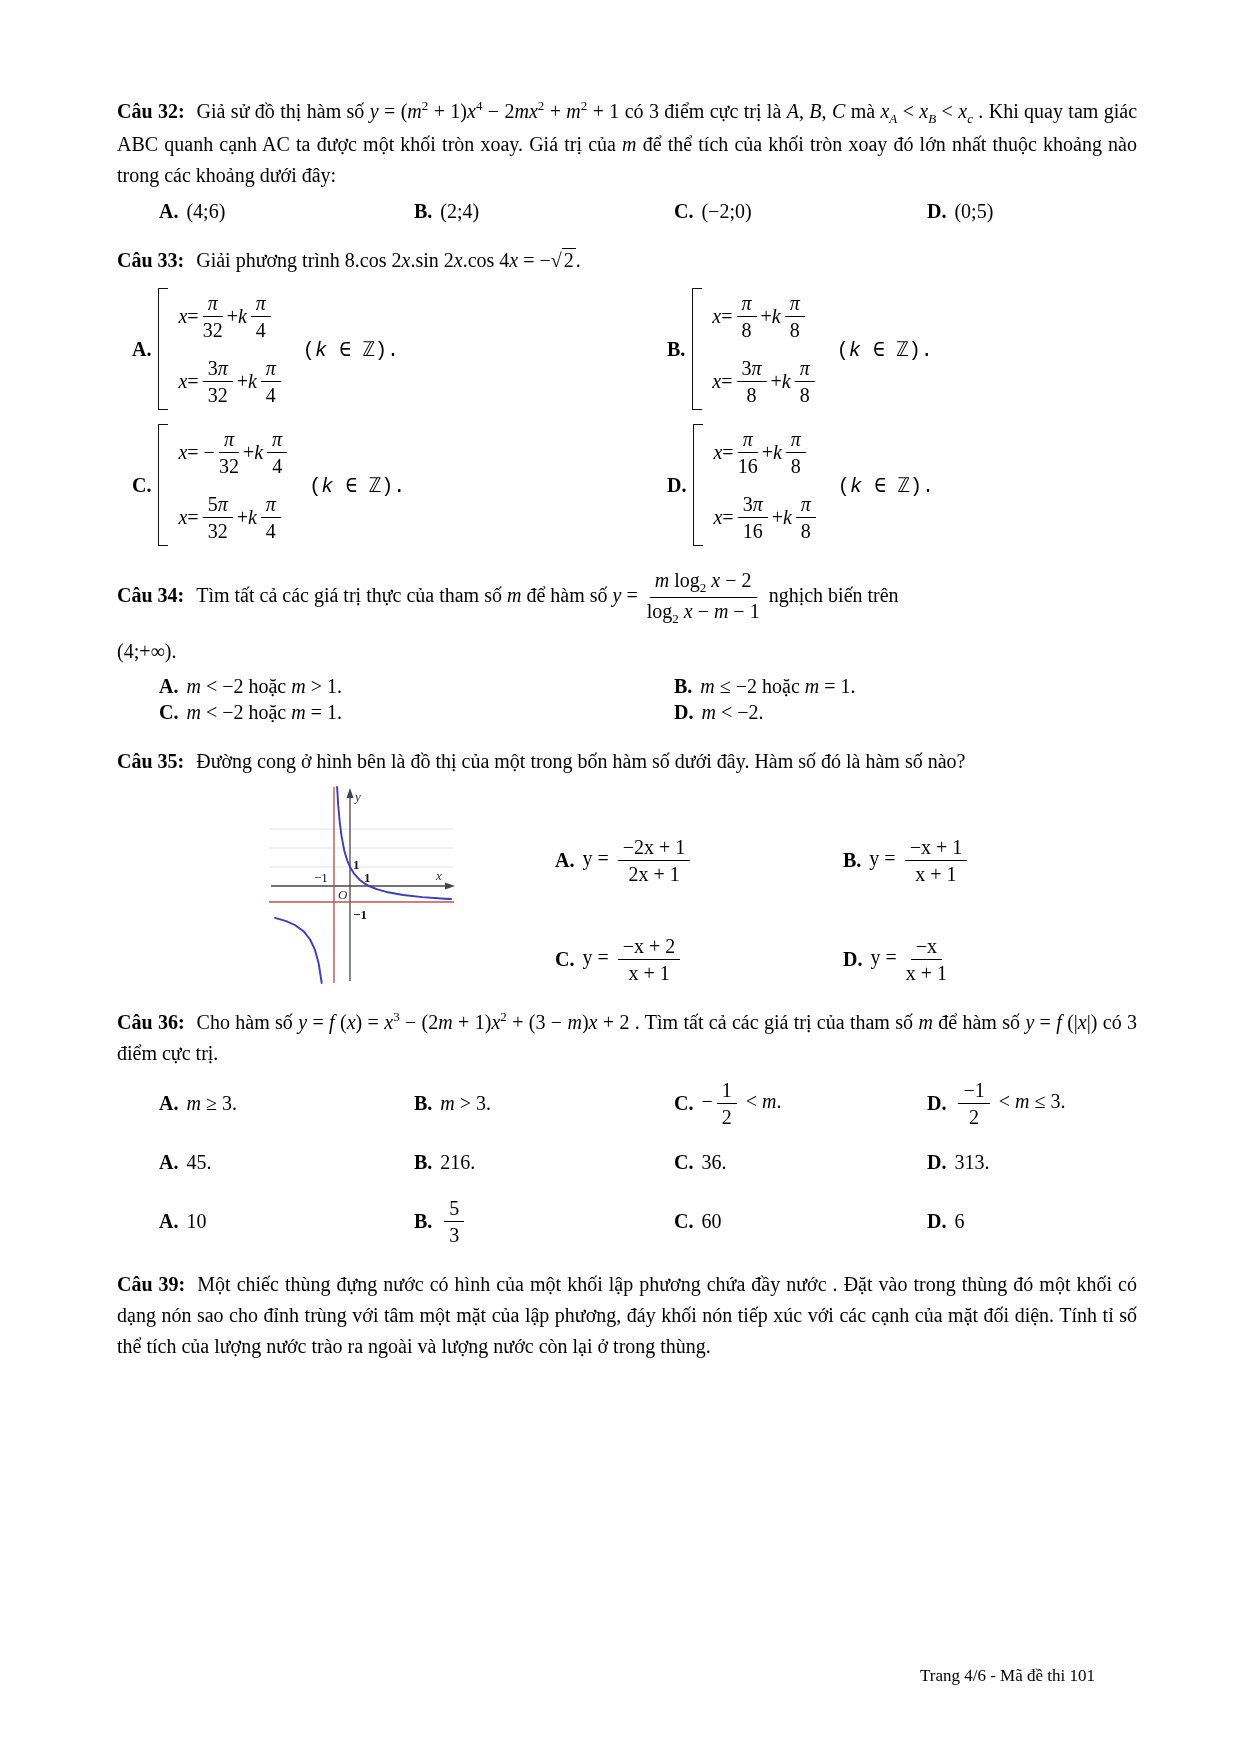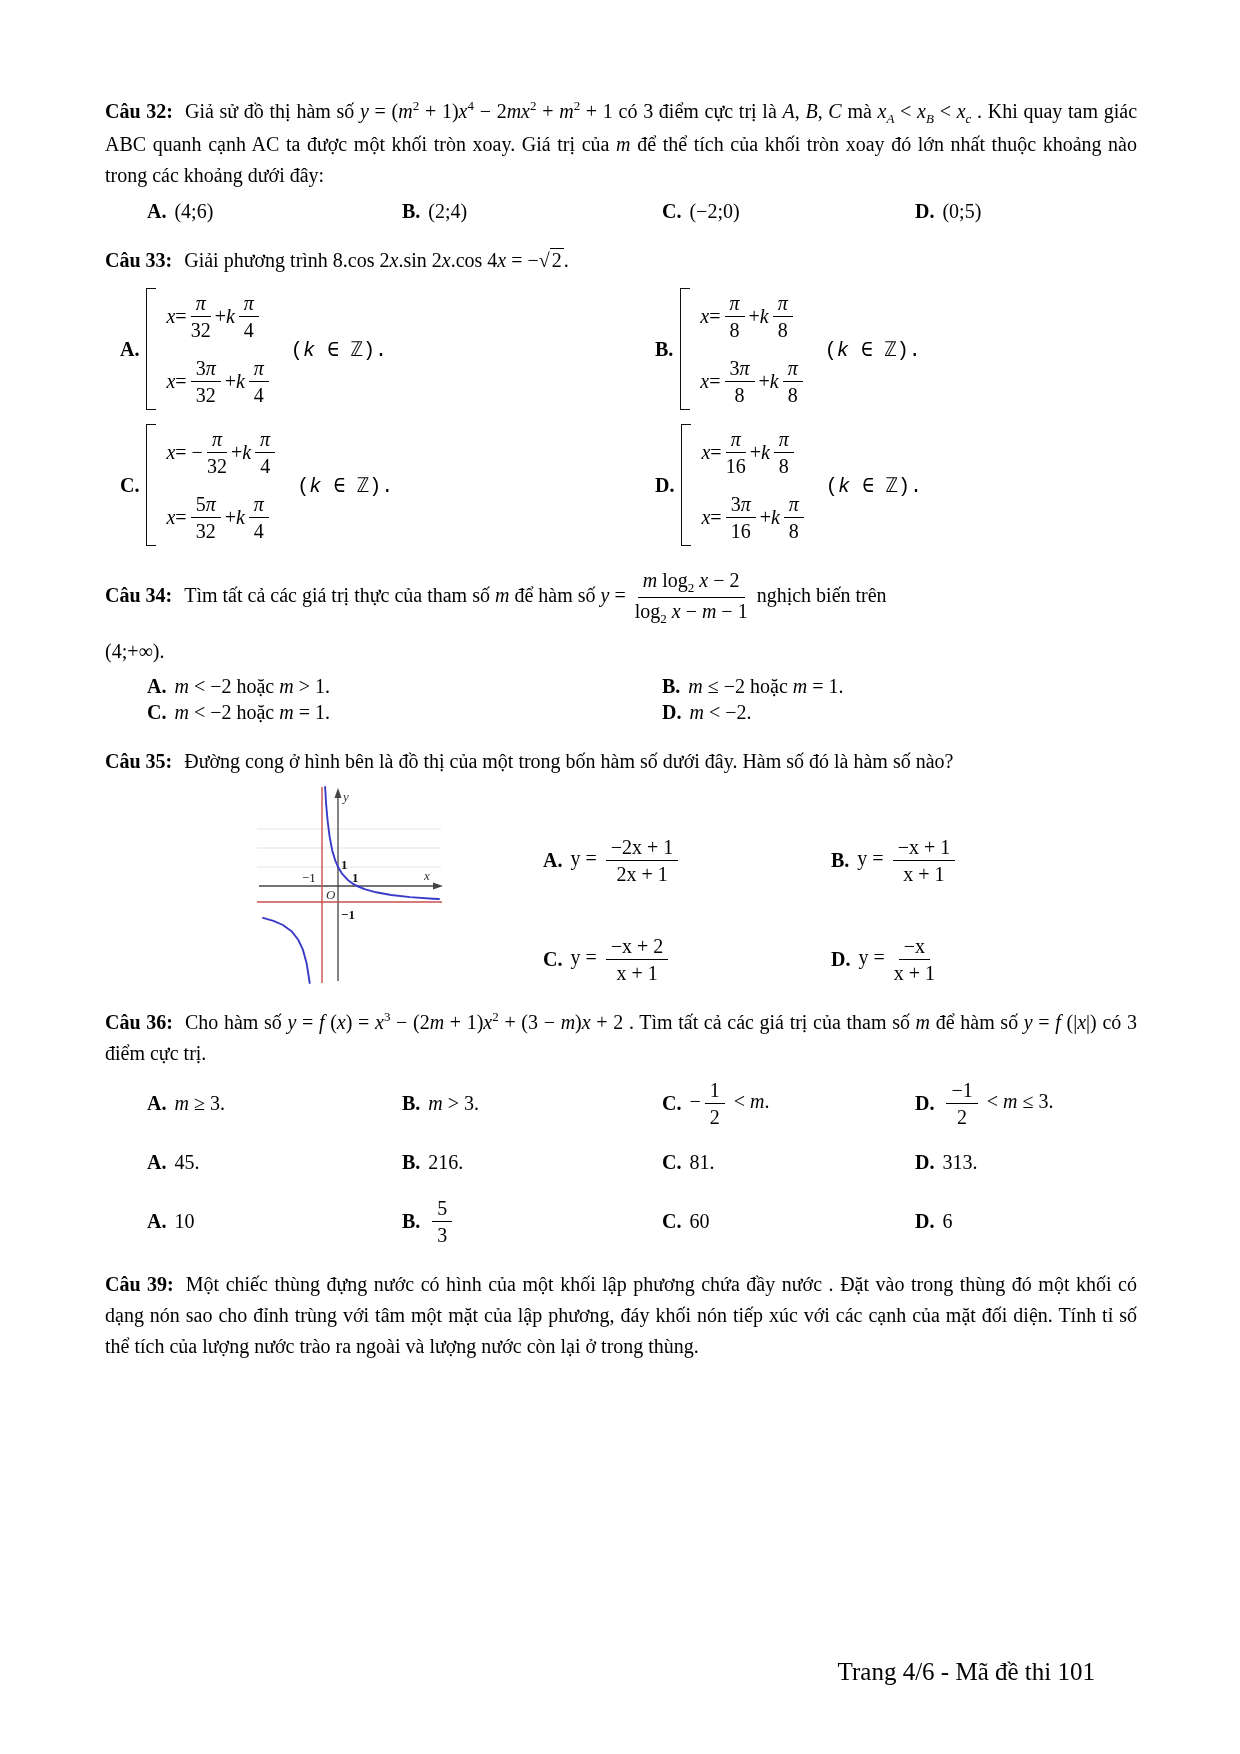--- a/index.html
+++ b/index.html
@@ -6,21 +6,21 @@
   body {
     width:1240px; height:1754px;
     font-family:"Liberation Serif","DejaVu Serif",serif;
     font-size:20px; color:#000;
   }
   .page {
     position:relative; box-sizing:border-box;
     width:1240px; height:1754px;
     padding:96px 103px 0 105px;
   }
-  .q { margin:0 0 22px 0; }
+  .q { margin:0 0 22px 12px; }
   .qp { margin:0; text-align:justify; line-height:1.55; }
   .qlbl { font-weight:bold; margin-right:12px; white-space:nowrap; }
   i { font-style:italic; }
   sup { font-size:13px; }
   sub { font-size:13px; }
 
   
   .frac { display:inline-flex; flex-direction:column; align-items:center;
           vertical-align:middle; margin:0 4px; line-height:1.2; text-align:center; }
   .frac .num { border-bottom:1.5px solid #000; padding:0 5px 1px 5px; display:block; }
@@ -55,21 +55,21 @@
   
   .figrow { display:flex; align-items:flex-start; margin-top:8px; }
   .graph { flex:none; margin-left:150px; }
   .q35opts { display:grid; grid-template-columns:288px auto; row-gap:48px; margin:50px 0 0 98px; }
   .q35opts .opt { display:flex; align-items:center; }
   .axlbl { font-family:"Liberation Serif",serif; font-style:italic; font-size:13px; fill:#333; }
   .ticklbl { font-family:"Liberation Serif",serif; font-size:13px; fill:#111; }
   .tb { font-weight:bold; }
 
   .contline { margin:10px 0 0 0; }
-  .footer { position:absolute; right:145px; bottom:68px; font-size:25px;text-align:center; }
+  .footer { position:absolute; right:145px; bottom:68px; font-size:17px;text-align:center; }
 </style>
 </head>
 <body>
 
 <div class="page">
 
   <section class="q">
     <p class="qp"><b class="qlbl">Câu 32:</b><span>Giả sử đồ thị hàm số  <i>y</i> = (<i>m</i><sup>2</sup> + 1)<i>x</i><sup>4</sup> − 2<i>mx</i><sup>2</sup> + <i>m</i><sup>2</sup> + 1  có 3 điểm cực trị là  <i>A</i>, <i>B</i>, <i>C</i>  mà <i>x</i><sub><i>A</i></sub> &lt; <i>x</i><sub><i>B</i></sub> &lt; <i>x</i><sub><i>c</i></sub> . Khi quay tam giác ABC quanh cạnh AC ta được một khối tròn xoay. Giá trị của <i>m</i> để thể tích của khối tròn xoay đó lớn nhất thuộc khoảng nào trong các khoảng dưới đây:</span></p>
     <div class="opts4">
       <div class="opt">
@@ -306,21 +306,21 @@
       <div class="opt">
           <b class="olbl">A.</b>
           <span>45.</span>
         </div>
       <div class="opt">
           <b class="olbl">B.</b>
           <span>216.</span>
         </div>
       <div class="opt">
           <b class="olbl">C.</b>
-          <span>81.</span>
+          <span>36.</span>
         </div>
       <div class="opt">
           <b class="olbl">D.</b>
           <span>313.</span>
         </div>
     </div>
   </section>
 
   <section class="q">
     <div class="opts4">

